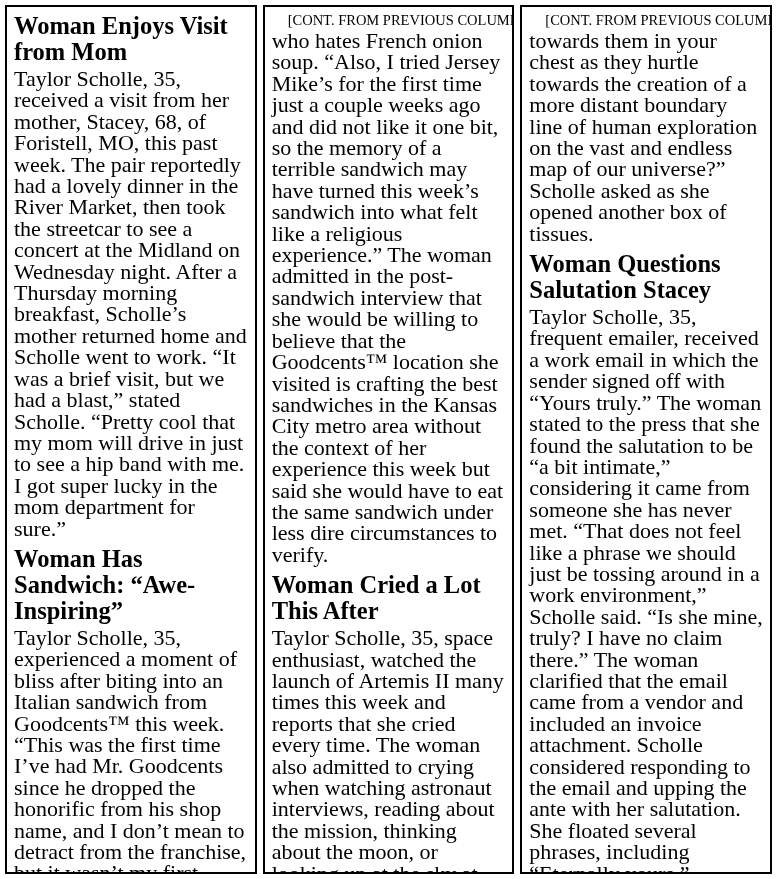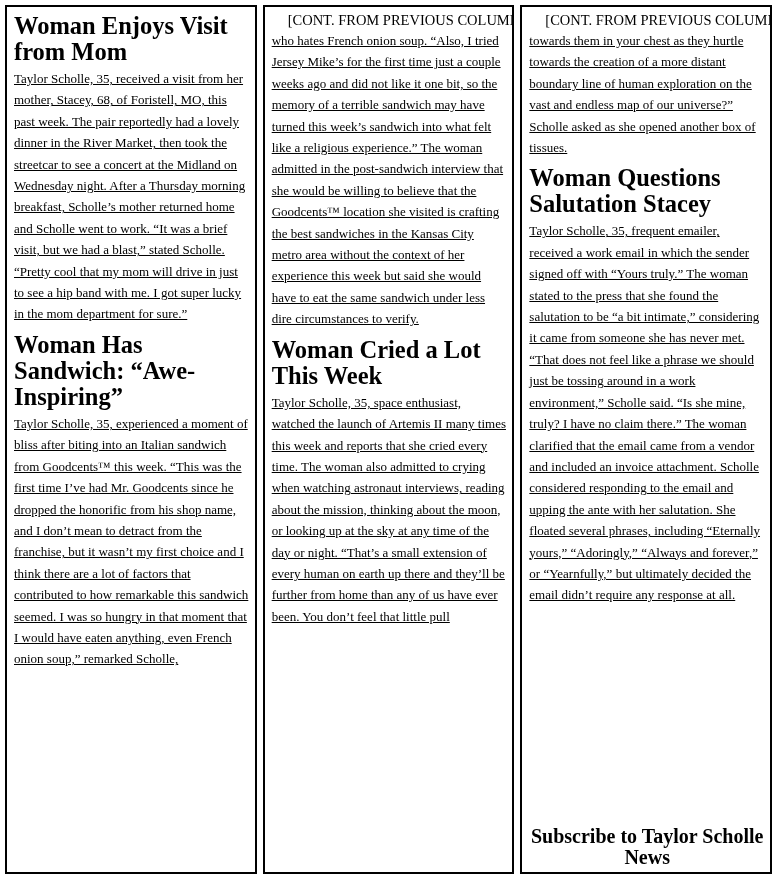--- a/index.html
+++ b/index.html
@@ -26,25 +26,24 @@
     flex-direction: column;
   }
   .headline {
     font-size: 24.5px;
     font-weight: bold;
     line-height: 26px;
     margin: 4px 0 3px 0;
   }
   .headline.later { margin-top: 7px; }
   .body {
-    font-size: 13px;
+    font-size: 22px;
     line-height: 21.4px;
     margin: 0;
     text-align: left;
-    text-decoration: underline;
   }
   .cont {
     font-size: 14.5px;
     line-height: 16px;
     text-align: center;
     margin: 2px 0 1px 0;
     white-space: nowrap;
   }
   .cont.top { margin: 3px 0 2px 16px; }
   .subscribe {
@@ -66,21 +65,21 @@
     <h1 class="headline">Woman Enjoys Visit from Mom</h1>
     <p class="body">Taylor Scholle, 35, received a visit from her mother, Stacey, 68, of Foristell, MO, this past week. The pair reportedly had a lovely dinner in the River Market, then took the streetcar to see a concert at the Midland on Wednesday night. After a Thursday morning breakfast, Scholle’s mother returned home and Scholle went to work. “It was a brief visit, but we had a blast,” stated Scholle. “Pretty cool that my mom will drive in just to see a hip band with me. I got super lucky in the mom department for sure.”</p>
     <h1 class="headline later">Woman Has Sandwich: “Awe-Inspiring”</h1>
     <p class="body">Taylor Scholle, 35, experienced a moment of bliss after biting into an Italian sandwich from Goodcents™ this week. “This was the first time I’ve had Mr. Goodcents since he dropped the honorific from his shop name, and I don’t mean to detract from the franchise, but it wasn’t my first choice and I think there are a lot of factors that contributed to how remarkable this sandwich seemed. I was so hungry in that moment that I would have eaten anything, even French onion soup,” remarked Scholle,</p>
 
   </section>
 
   <section class="col">
     <div class="cont top">[CONT. FROM PREVIOUS COLUMN]</div>
     <p class="body">who hates French onion soup. “Also, I tried Jersey Mike’s for the first time just a couple weeks ago and did not like it one bit, so the memory of a terrible sandwich may have turned this week’s sandwich into what felt like a religious experience.” The woman admitted in the post-sandwich interview that she would be willing to believe that the Goodcents™ location she visited is crafting the best sandwiches in the Kansas City metro area without the context of her experience this week but said she would have to eat the same sandwich under less dire circumstances to verify.</p>
-    <h1 class="headline later">Woman Cried a Lot This Week</h1>
+    <h1 class="headline later">Woman Cried a Lot This After</h1>
     <p class="body">Taylor Scholle, 35, space enthusiast, watched the launch of Artemis II many times this week and reports that she cried every time. The woman also admitted to crying when watching astronaut interviews, reading about the mission, thinking about the moon, or looking up at the sky at any time of the day or night. “That’s a small extension of every human on earth up there and they’ll be further from home than any of us have ever been. You don’t feel that little pull</p>
 
   </section>
 
   <section class="col">
     <div class="cont top">[CONT. FROM PREVIOUS COLUMN]</div>
     <p class="body">towards them in your chest as they hurtle towards the creation of a more distant boundary line of human exploration on the vast and endless map of our universe?” Scholle asked as she opened another box of tissues.</p>
     <h1 class="headline later">Woman Questions Salutation Stacey</h1>
     <p class="body">Taylor Scholle, 35, frequent emailer, received a work email in which the sender signed off with “Yours truly.” The woman stated to the press that she found the salutation to be “a bit intimate,” considering it came from someone she has never met. “That does not feel like a phrase we should just be tossing around in a work environment,” Scholle said. “Is she mine, truly? I have no claim there.” The woman clarified that the email came from a vendor and included an invoice attachment. Scholle considered responding to the email and upping the ante with her salutation. She floated several phrases, including “Eternally yours,” “Adoringly,” “Always and forever,” or “Yearnfully,” but ultimately decided the email didn’t require any response at all.</p>
     <div class="subscribe">

